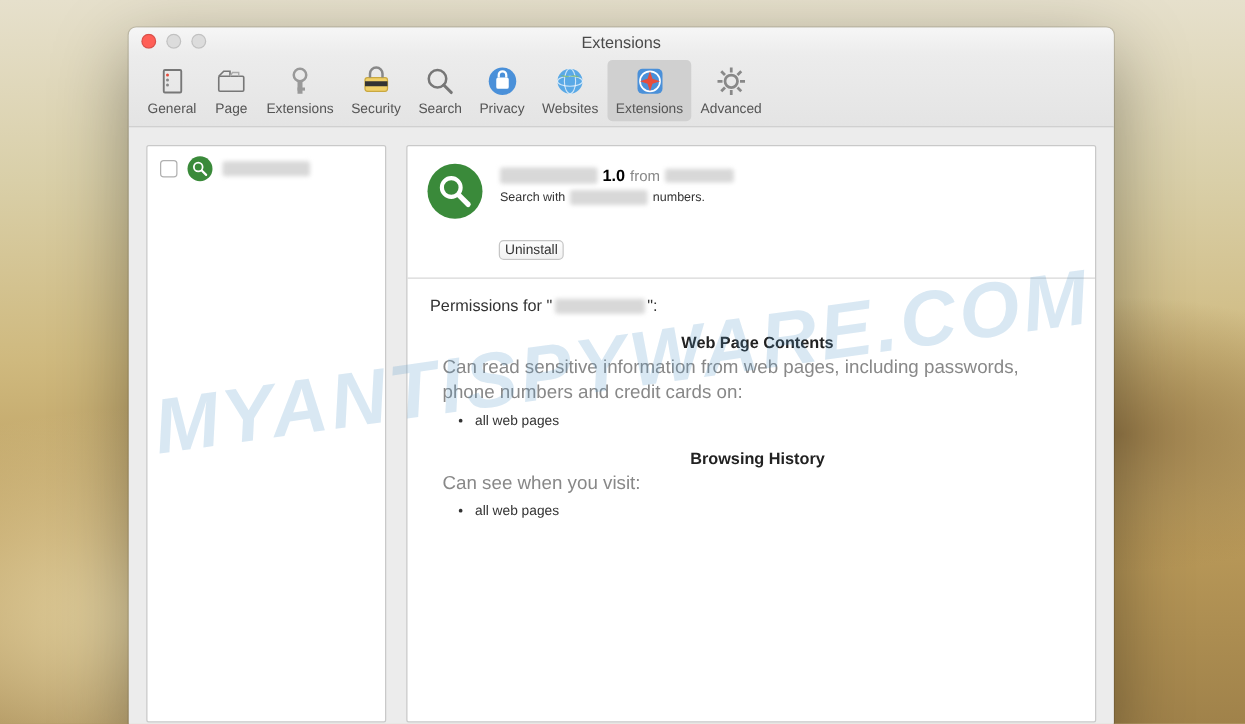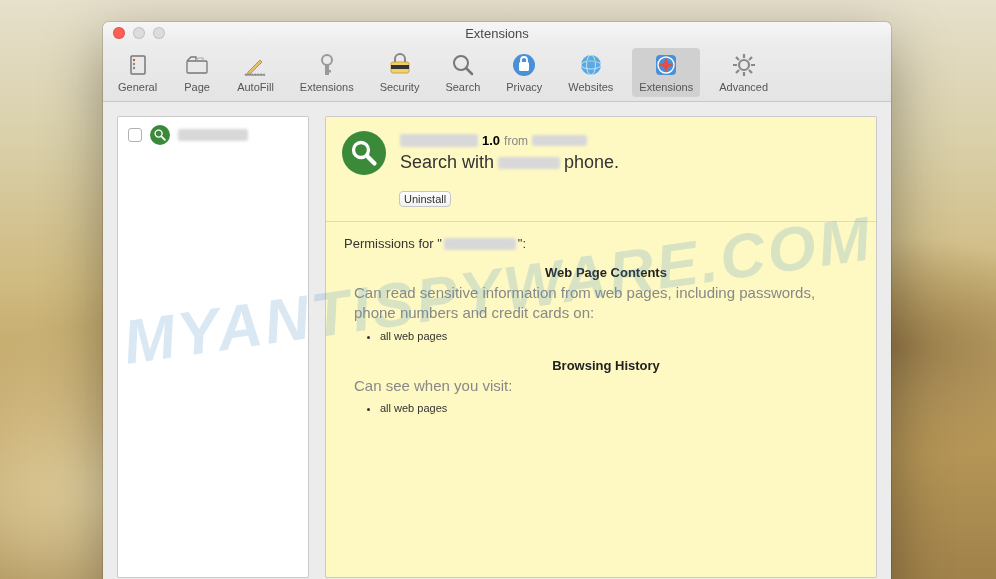--- a/index.html
+++ b/index.html
@@ -64,21 +64,21 @@
       position: absolute;
       left: 0; right: 0;
       text-align: center;
       font-size: 13px;
       color: #4a4a4a;
     }
     .toolbar {
       display: flex;
       align-items: flex-start;
       padding: 4px 8px 0 8px;
-      gap: 12px;
+      gap: 0;
       background: linear-gradient(#ececec, #e4e4e4);
       border-bottom: 1px solid #c8c8c8;
       height: 58px;
     }
     .toolbar-item {
       display: flex;
       flex-direction: column;
       align-items: center;
       padding: 3px 7px 4px 7px;
       border-radius: 4px;
@@ -136,21 +136,21 @@
       flex-shrink: 0;
     }
     .blur-text {
       height: 12px;
       background: #d8d8d8;
       filter: blur(1.8px);
       border-radius: 2px;
     }
     .detail {
       flex: 1;
-      background: #fef9c3;
+      background: #ffffff;
       border: 1px solid #c9c9c9;
       border-radius: 2px;
       display: flex;
       flex-direction: column;
     }
     .detail-header {
       padding: 14px 16px 10px 16px;
       display: flex;
       gap: 14px;
     }
@@ -169,21 +169,21 @@
       padding-top: 2px;
     }
     .ext-title-line {
       display: flex;
       align-items: center;
       gap: 4px;
       font-size: 13px;
       margin-bottom: 4px;
     }
     .ext-desc {
-      font-size: 18px;
+      font-size: 10px;
       color: #333;
       display: flex;
       align-items: center;
       gap: 4px;
     }
     .uninstall-wrap {
       padding: 6px 16px 14px 73px;
     }
     .uninstall-btn {
       font-size: 11px;
@@ -262,29 +262,20 @@
     </div>
     <div class="toolbar-item">
       <span class="toolbar-icon">
         <svg width="26" height="26" viewBox="0 0 26 26">
             <rect x="3" y="9" width="20" height="12" rx="1" fill="none" stroke="#777" stroke-width="1.3"></rect>
             <path d="M3 9 L7 5 L12 5 L12 9" fill="none" stroke="#777" stroke-width="1.3"></path>
             <path d="M12 9 L14 6 L19 6 L19 9" fill="none" stroke="#aaa" stroke-width="1.1"></path>
           </svg>
       </span>
       <span class="toolbar-label">Page</span>
-    </div>
-    <div class="toolbar-item">
-      <span class="toolbar-icon">
-        <svg width="26" height="26" viewBox="0 0 26 26">
-            <path d="M6 20 L18 8 L20 10 L8 22 L5 23 L6 20 Z" fill="#e6c068" stroke="#aa8833" stroke-width="0.8"></path>
-            <rect x="3" y="22" width="20" height="1.5" fill="#999" stroke="#777" stroke-width="0.5" stroke-dasharray="2 1"></rect>
-          </svg>
-      </span>
-      <span class="toolbar-label">AutoFill</span>
     </div>
     <div class="toolbar-item">
       <span class="toolbar-icon">
         <svg width="26" height="26" viewBox="0 0 26 26">
             <circle cx="13" cy="8" r="5" fill="none" stroke="#999" stroke-width="2"></circle>
             <rect x="11" y="12" width="4" height="11" fill="#999"></rect>
             <rect x="11" y="18" width="6" height="2.5" fill="#999"></rect>
           </svg>
       </span>
       <span class="toolbar-label">Extensions</span>
@@ -384,21 +375,21 @@
         <div class="ext-info">
           <div class="ext-title-line">
             <span class="blur-text" style="width:78px;height:13px"></span>
             <span class="version-strong">1.0</span>
             <span class="from-text">from</span>
             <span class="blur-text" style="width:55px;height:11px"></span>
           </div>
           <div class="ext-desc">
             <span>Search with</span>
             <span class="blur-text" style="width:62px;height:12px"></span>
-            <span>phone.</span>
+            <span>numbers.</span>
           </div>
         </div>
       </div>
       <div class="uninstall-wrap">
         <button class="uninstall-btn">Uninstall</button>
       </div>
       <div class="divider"></div>
       <div class="permissions">
         <div class="perm-title">
           <span>Permissions for "</span>

